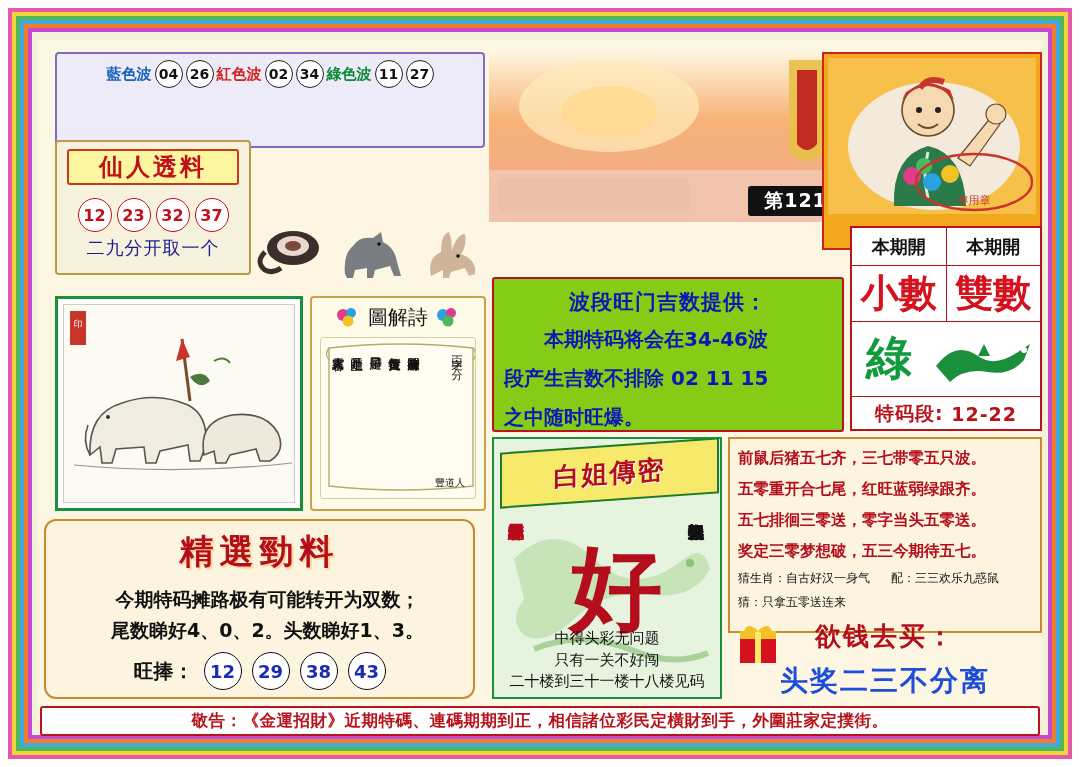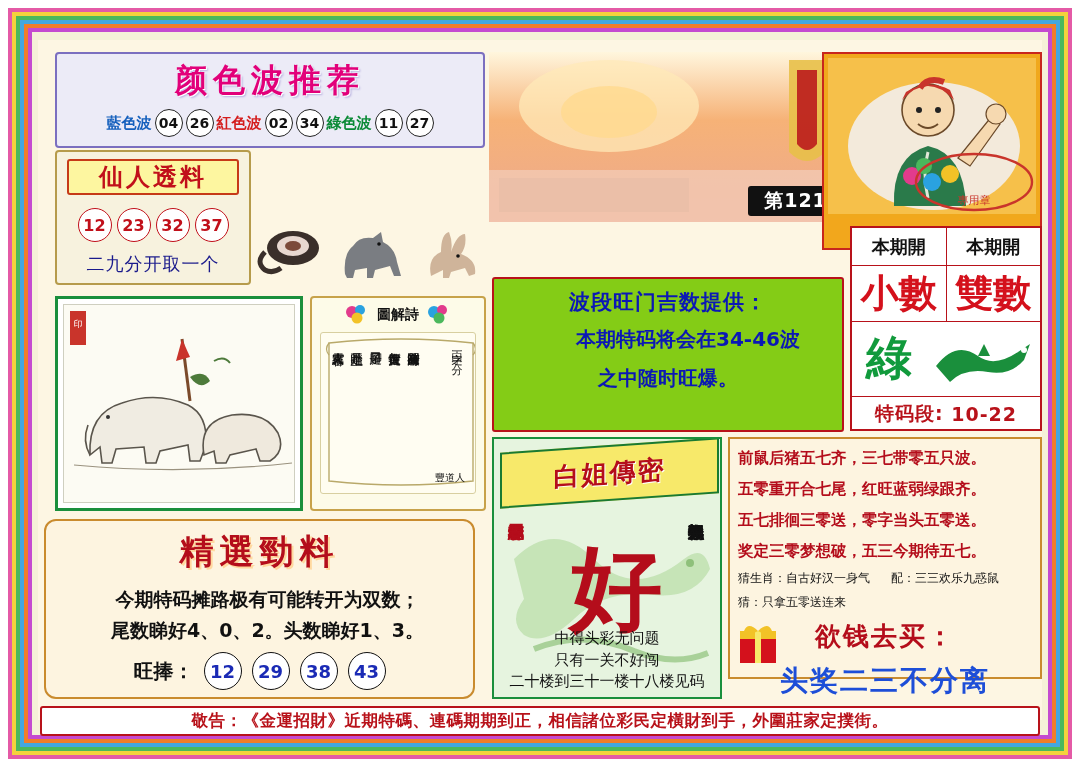--- a/index.html
+++ b/index.html
@@ -14,43 +14,43 @@
   
   .colorwave{left:55px;top:52px;width:430px;height:96px;background:#ecebf7;border:2px solid #7b6fc0;border-radius:4px;}
   .colorwave .title{font-family:"DejaVu Sans",sans-serif;font-weight:bold;font-size:32px;color:#e2007a;text-align:center;margin-top:5px;letter-spacing:6px;
       text-shadow:1px 1px 0 #fff,2px 2px 2px #b9b2e0;}
   .cwrow{display:flex;align-items:center;justify-content:center;gap:3px;margin-top:6px;font-size:15px;}
   .cwlabel{font-size:15px;font-weight:bold;}
   .blue{color:#1560bd}.red{color:#d41d1d}.green{color:#0a8a36}
   .ball{display:inline-flex;align-items:center;justify-content:center;width:26px;height:26px;border-radius:50%;border:1.6px solid #222;font-size:14px;font-weight:bold;background:#fff;color:#111;}
 
   
-  .xianren{left:55px;top:150px;width:196px;height:135px;background:#f7f2de;border:2px solid #b69b4b;border-radius:4px;}
+  .xianren{left:55px;top:140px;width:196px;height:135px;background:#f7f2de;border:2px solid #b69b4b;border-radius:4px;}
   .xr-title{margin:7px auto 0;width:168px;height:32px;background:#fdf6a0;border:2px solid #c63a17;border-radius:3px;display:flex;align-items:center;justify-content:center;
     font-size:24px;font-weight:bold;color:#c1101a;letter-spacing:3px;}
   .xr-balls{display:flex;justify-content:center;gap:5px;margin-top:13px;}
   .xr-balls .ball{width:32px;height:32px;font-size:16px;border-color:#c1101a;color:#c1101a;}
-  .xr-foot{text-align:center;font-size:18px;color:#1a1a8c;margin-top:10px;letter-spacing:1px;}
+  .xr-foot{text-align:center;font-size:18px;color:#1a1a8c;margin-top:4px;letter-spacing:1px;}
 
   
   .shiyue{left:258px;top:155px;width:228px;height:60px;}
   .shiyue .sy-label{position:absolute;left:0;top:8px;font-size:22px;color:#111;font-weight:bold;letter-spacing:2px;}
   .sy-box{position:absolute;left:86px;top:0;width:140px;height:58px;background:#fdf6d2;border:1.5px solid #c7a24a;border-radius:4px;
       display:flex;flex-direction:column;justify-content:center;align-items:center;color:#1d1db5;font-size:17px;line-height:1.45;font-weight:bold;}
 
   
   .animals{left:255px;top:212px;width:232px;height:78px;}
 
   
   .picpanel{left:55px;top:296px;width:248px;height:215px;background:#fff;border:3px solid #1a8f3c;}
   .picinner{position:absolute;inset:5px;background:#fbfbf5;border:1px solid #cfcfc0;overflow:hidden;}
 
   
   .tujie{left:310px;top:296px;width:176px;height:215px;background:#fdfbe8;border:2px solid #c7a24a;border-radius:4px;}
-  .tj-title{display:flex;align-items:center;justify-content:center;gap:8px;margin-top:6px;font-size:14px;font-weight:bold;color:#111;}
+  .tj-title{display:flex;align-items:center;justify-content:center;gap:8px;margin-top:6px;font-size:20px;font-weight:normal;color:#111;}
   .tj-body{position:relative;margin:6px 8px 0;height:160px;background:#fffdf0;border:1px solid #d8cfa0;border-radius:3px;overflow:hidden;}
   .vtext{writing-mode:vertical-rl;text-orientation:upright;font-size:12.5px;line-height:1.35;color:#111;}
 
   
   .jingxuan{left:44px;top:519px;width:431px;height:180px;background:#fdf4e0;border:2px solid #c98b2e;border-radius:12px;}
   .jx-title{text-align:center;font-size:34px;font-weight:bold;color:#b40d1b;letter-spacing:6px;margin-top:8px;
      text-shadow:2px 2px 0 #ffd9a0;}
   .jx-line{text-align:center;font-size:19px;color:#111;margin-top:10px;font-weight:bold;line-height:1.5;padding-left:16px;}
   .jx-balls{display:flex;justify-content:center;align-items:center;gap:10px;margin-top:8px;}
   .jx-balls .lbl{font-size:20px;font-weight:bold;color:#111;}
@@ -59,21 +59,21 @@
   
   .banner{left:489px;top:52px;width:348px;height:170px;background:linear-gradient(180deg,#fde9c9 0%,#f7c7a6 45%,#f2b59b 70%,#f7dcc9 100%);overflow:hidden;}
   .issue{position:absolute;left:748px;top:186px;width:115px;height:30px;background:#111;color:#fff;border-radius:3px;display:flex;align-items:center;justify-content:center;font-size:19px;font-weight:bold;letter-spacing:1px;}
 
   
   .cartoon{left:822px;top:52px;width:220px;height:198px;background:#f2a71c;border:2px solid #c8261d;overflow:hidden;}
 
   
   .bodan{left:492px;top:277px;width:352px;height:155px;background:#84cc16;border:2px solid #b8121a;border-radius:3px;}
   .bd-t1{text-align:center;font-size:21px;font-weight:bold;color:#0b18b5;margin-top:9px;letter-spacing:1px;}
-  .bd-t2{font-size:20px;font-weight:bold;color:#0b18b5;margin:8px 10px 0;line-height:1.55;text-align:center;}
+  .bd-t2{font-size:20px;font-weight:bold;color:#0b18b5;margin:8px 10px 0;line-height:1.55;}
 
   
   .rightnum{left:850px;top:226px;width:192px;height:205px;background:#fff;border:2px solid #b8121a;}
   .rn-head{display:flex;height:38px;}
   .rn-head div{flex:1;display:flex;align-items:center;justify-content:center;font-size:18px;font-weight:bold;color:#111;border-bottom:1.5px solid #b8121a;}
   .rn-head div:first-child{border-right:1.5px solid #b8121a;}
   .rn-big{display:flex;height:56px;}
   .rn-big div{flex:1;display:flex;align-items:center;justify-content:center;font-size:38px;font-weight:bold;color:#d4111c;border-bottom:1.5px solid #b8121a;}
   .rn-big div:first-child{border-right:1.5px solid #b8121a;}
   .rn-green{height:74px;position:relative;border-bottom:1.5px solid #b8121a;}
@@ -87,21 +87,21 @@
   .bj-banner span{font-size:26px;font-weight:bold;color:#b40d1b;letter-spacing:2px;transform:skewY(0deg);
      text-shadow:1px 1px 0 #fff;}
   .bj-hao{position:absolute;left:76px;top:88px;font-size:92px;font-weight:bold;color:#b40d1b;font-family:"DejaVu Serif",serif;}
   .bj-vleft{position:absolute;left:12px;top:72px;}
   .bj-vright{position:absolute;right:14px;top:72px;}
   .bj-v{writing-mode:vertical-rl;text-orientation:upright;font-size:16px;font-weight:bold;color:#b40d1b;line-height:1.25;}
   .bj-v.blk{color:#111;}
   .bj-foot{position:absolute;left:0;right:0;bottom:4px;text-align:center;font-size:15px;color:#111;line-height:1.45;}
 
   
-  .rbot{left:728px;top:437px;width:314px;height:242px;background:#fdf4e0;border:2px solid #c98b2e;}
+  .rbot{left:728px;top:437px;width:314px;height:196px;background:#fdf4e0;border:2px solid #c98b2e;}
   .rb-lines{margin:7px 8px 0;font-size:15.5px;color:#b40d1b;line-height:1.55;font-weight:bold;}
   .rb-small{margin:6px 8px 0;font-size:12px;color:#111;line-height:1.5;}
   .rb-buy{text-align:center;font-size:26px;font-weight:bold;color:#b40d1b;margin-top:8px;letter-spacing:2px;}
   .rb-prize{text-align:center;font-size:28px;font-weight:bold;color:#1d4ed8;margin-top:8px;letter-spacing:2px;}
   .rb-provide{text-align:center;font-size:20px;color:#111;margin-top:8px;}
 
   
   .marquee{left:40px;top:706px;width:1000px;height:30px;background:#fff;border:2px solid #b8121a;border-radius:3px;
      display:flex;align-items:center;justify-content:center;}
   .marquee span{font-size:16.5px;font-weight:bold;color:#b8121a;letter-spacing:.5px;}
@@ -116,21 +116,20 @@
   <div class="stripe" style="left:12px;top:12px;width:1056px;height:743px;background:#f4d23c;"></div>
   <div class="stripe" style="left:16px;top:16px;width:1048px;height:735px;background:#4bb85c;"></div>
   <div class="stripe" style="left:20px;top:20px;width:1040px;height:727px;background:#43a7e0;"></div>
   <div class="stripe" style="left:24px;top:24px;width:1032px;height:719px;background:#f07d2a;"></div>
   <div class="stripe" style="left:28px;top:28px;width:1024px;height:711px;background:#c44ad0;"></div>
   <div class="stripe" style="left:32px;top:32px;width:1016px;height:703px;background:#f5f1d8;"></div>
 
   <div class="sheet"></div>
 
   <div class="panel colorwave">
-    <div class="title">颜色波推荐</div>
     <div class="cwrow">
       <span class="cwlabel blue">藍色波</span>
       <span class="ball">04</span>
       <span class="ball">26</span>
       <span class="cwlabel red">紅色波</span>
       <span class="ball">02</span>
       <span class="ball">34</span>
       <span class="cwlabel green">綠色波</span>
       <span class="ball">11</span>
       <span class="ball">27</span>
@@ -280,20 +279,21 @@
         <circle cx="100" cy="112" r="8" fill="#4bb85c"></circle>
 
       <ellipse cx="150" cy="128" rx="58" ry="28" fill="none" stroke="#c9342b" stroke-width="2.4"></ellipse>
       <text x="150" y="150" font-size="11" fill="#c9342b" text-anchor="middle">專用章</text>
     </svg>
   </div>
 
   <div class="panel bodan">
     <div class="bd-t1">波段旺门吉数提供：</div>
     <div class="bd-t2" style="text-indent:40px">本期特码将会在34-46波</div>
+    <div class="bd-t2">段产生吉数不排除 02 11 15</div>
     <div class="bd-t2">之中随时旺爆。</div>
   </div>
 
   <div class="panel rightnum">
     <div class="rn-head">
       <div>本期開</div>
       <div>本期開</div>
     </div>
     <div class="rn-big">
       <div>小數</div>
@@ -302,21 +302,21 @@
     <div class="rn-green">
       <span class="g">綠</span>
       <svg width="104" height="66" viewBox="0 0 104 66" style="position:absolute;right:4px;top:4px">
         <path d="M4 40 Q24 14 46 30 Q62 42 86 26 L98 18 L92 34 Q78 50 56 46 Q32 42 18 56 Z" fill="#1a8f3c"></path>
         <circle cx="92" cy="24" r="3" fill="#fff"></circle>
         <path d="M46 30 l6 -12 l6 12" fill="#1a8f3c"></path>
       </svg>
     </div>
     <div class="rn-seg">
       <span>特码段:</span>&nbsp;
-      <span>10-22</span>
+      <span>12-22</span>
     </div>
   </div>
 
   <div class="panel baijie">
     <svg width="226" height="258" viewBox="0 0 226 258" style="position:absolute;left:0;top:0">
       <rect width="226" height="258" fill="#e6f4df"></rect>
       <path d="M20 120 Q60 80 100 120 Q140 160 190 120 Q210 104 216 130 Q200 160 160 156 Q110 150 80 180 Q50 208 30 196 Q14 182 30 160 Z" fill="#bfe0b0" opacity=".85"></path>
       <path d="M40 210 Q90 190 140 212 Q180 228 214 214" stroke="#a9d199" stroke-width="6" fill="none"></path>
       <circle cx="196" cy="124" r="4" fill="#8ec07a"></circle>
     </svg>

